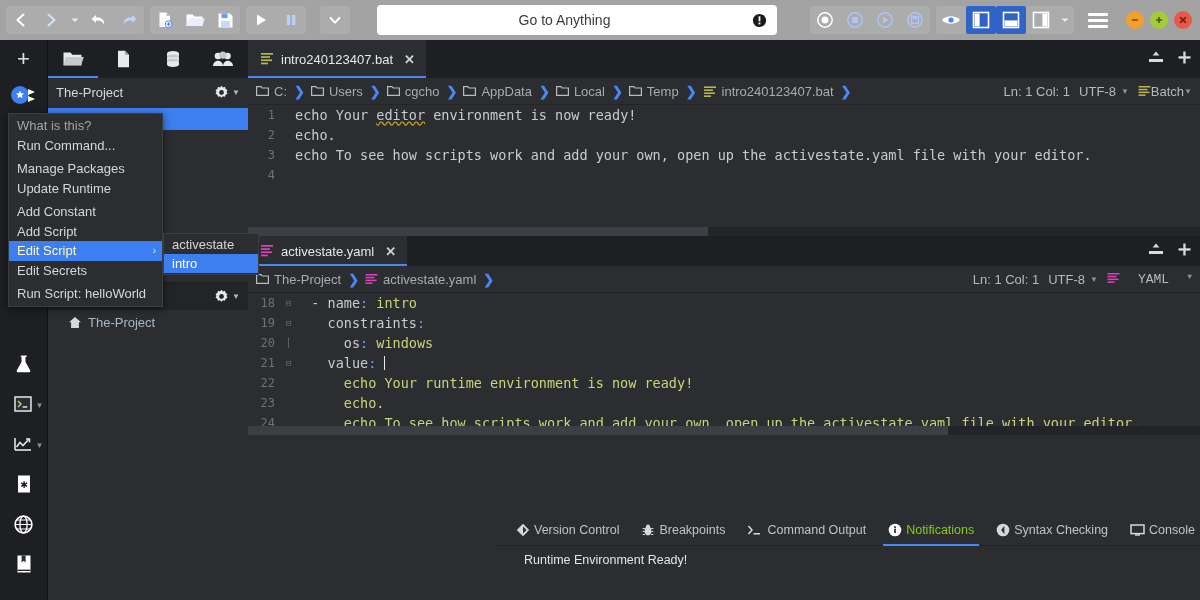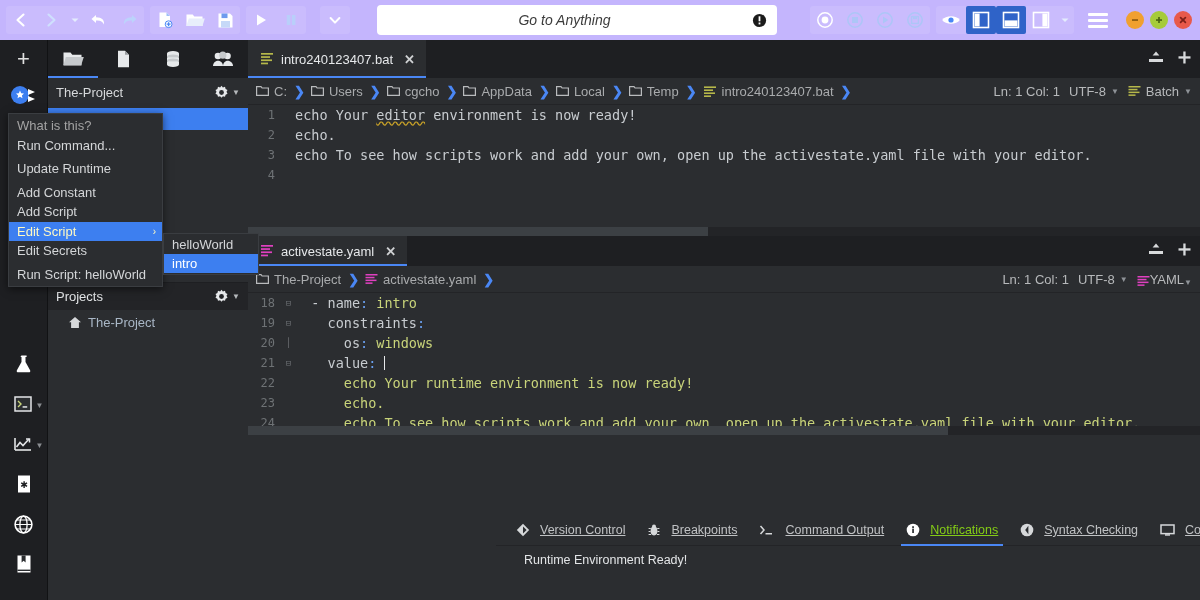--- a/index.html
+++ b/index.html
@@ -7,22 +7,22 @@
   body {
     font-family:"Liberation Sans", sans-serif;
     background:#2b2d30;
     color:#c8cacc;
     font-size:13px;
     position:relative;
   }
   
   #toolbar {
     position:absolute; left:0; top:0; width:1200px; height:40px;
-    background:#c4b5fd;
-    display:flex; align-items:center;font-style:italic;
+    background:#a3a3a3;
+    display:flex; align-items:center;
   }
   .tgroup {
     display:flex; align-items:center; height:28px;
     background:rgba(255,255,255,0.10);
     border-radius:3px;
     margin-left:6px;
   }
   .tbtn {
     width:30px; height:28px; display:flex; align-items:center; justify-content:center;
     color:#ffffff; cursor:default;
@@ -139,21 +139,21 @@
   .t-str { color:#c9d47a; }
   .caretbar { display:inline-block; width:1px; height:14px; background:#e6e8ea; vertical-align:-2px; }
   .sp-err { text-decoration: underline wavy #c9a227; text-decoration-skip-ink:none; }
 
   .hscroll { position:absolute; left:0; height:9px; background:#232427; }
   .hscroll .thumb { height:9px; background:#3c4044; }
 
   
   #bottompanel { position:absolute; left:248px; top:475px; width:952px; height:125px; background:#2b2d30; }
   #bp-tabs { height:31px; display:flex; align-items:center; padding-left:9px; gap:0; border-bottom:1px solid #232427; position:relative;}
-  .bp-tab { display:flex; align-items:center; gap:10px; padding:0 11px; height:31px; color:#c0c2c4; font-size:12.5px; position:relative;text-decoration:underline; }
+  .bp-tab { display:flex; align-items:center; gap:4px; padding:0 11px; height:31px; color:#c0c2c4; font-size:12.5px; position:relative; }
   .bp-tab.active { color:#84cc16; }
   .bp-tab.active::after { content:""; position:absolute; left:6px; right:6px; bottom:0; height:2px; background:#4a87f5; }
   #bp-body { height:61px; position:relative; }
   .notif-row { height:28px; display:flex; align-items:center; padding:0 12px 0 28px; font-size:12.5px; color:#e3e5e7; }
 
   .icn { display:block; }
 </style>
 </head>
 <body>
 
@@ -457,35 +457,36 @@
         </svg>
       <span>The-Project</span>
     </div>
   </div>
 </div>
 
 <div id="ctxmenu">
   <div class="mi muted">What is this?</div>
   <div class="mi">Run Command...</div>
   <div class="msep"></div>
+  <div class="mi">Manage Packages</div>
   <div class="mi">Update Runtime</div>
   <div class="msep"></div>
   <div class="mi">Add Constant</div>
   <div class="mi">Add Script</div>
   <div class="mi sel">
     <span>Edit Script</span>
     <span class="arrow">›</span>
   </div>
   <div class="mi">Edit Secrets</div>
   <div class="msep"></div>
   <div class="mi">Run Script: helloWorld</div>
 </div>
 
 <div id="submenu">
-  <div class="mi">helloWorld</div>
+  <div class="mi">activestate</div>
   <div class="mi sel">intro</div>
 </div>
 
 <div id="editors">
 
   <div class="ed-tabstrip">
     <div class="ed-tab">
       <span>
         <svg width="14" height="14" viewBox="0 0 14 14">
             <rect x="1" y="2" width="12" height="1.7" fill="#b6b84a"></rect>
@@ -565,21 +566,21 @@
         </svg>
       <span>intro240123407.bat</span>
         <span class="sep">❯</span>
     </span>
     <span class="crumbright">
       <span>Ln: 1 Col: 1</span>
       <span style="display:flex;align-items:center;gap:5px;">
         <span>UTF-8</span>
         <span class="caret">▼</span>
       </span>
-      <span style="display:flex;align-items:center;gap:5px;">
+      <span style="display:flex;align-items:center;">
         <svg width="13" height="12" viewBox="0 0 13 12">
             <rect x="0.5" y="1" width="12" height="1.5" fill="#b6b84a"></rect>
             <rect x="0.5" y="3.8" width="9" height="1.5" fill="#b6b84a"></rect>
             <rect x="0.5" y="6.6" width="11" height="1.5" fill="#b6b84a"></rect>
             <rect x="0.5" y="9.4" width="7" height="1.5" fill="#b6b84a"></rect>
           </svg>
         <span>Batch</span>
         <span class="caret">▼</span>
       </span>
     </span>
@@ -658,21 +659,21 @@
         </svg>
       <span>activestate.yaml</span>
         <span class="sep">❯</span>
     </span>
     <span class="crumbright">
       <span>Ln: 1 Col: 1</span>
       <span style="display:flex;align-items:center;gap:5px;">
         <span>UTF-8</span>
         <span class="caret">▼</span>
       </span>
-      <span style="display:flex;align-items:flex-end;gap:0;">
+      <span style="display:flex;align-items:flex-start;gap:18px;font-family:Liberation Mono, monospace;">
         <svg width="13" height="12" viewBox="0 0 13 12">
             <rect x="0.5" y="1" width="12" height="1.5" fill="#e040c0"></rect>
             <rect x="0.5" y="3.8" width="9" height="1.5" fill="#e040c0"></rect>
             <rect x="0.5" y="6.6" width="11" height="1.5" fill="#e040c0"></rect>
             <rect x="0.5" y="9.4" width="7" height="1.5" fill="#e040c0"></rect>
           </svg>
         <span>YAML</span>
         <span class="caret">▼</span>
       </span>
     </span>

